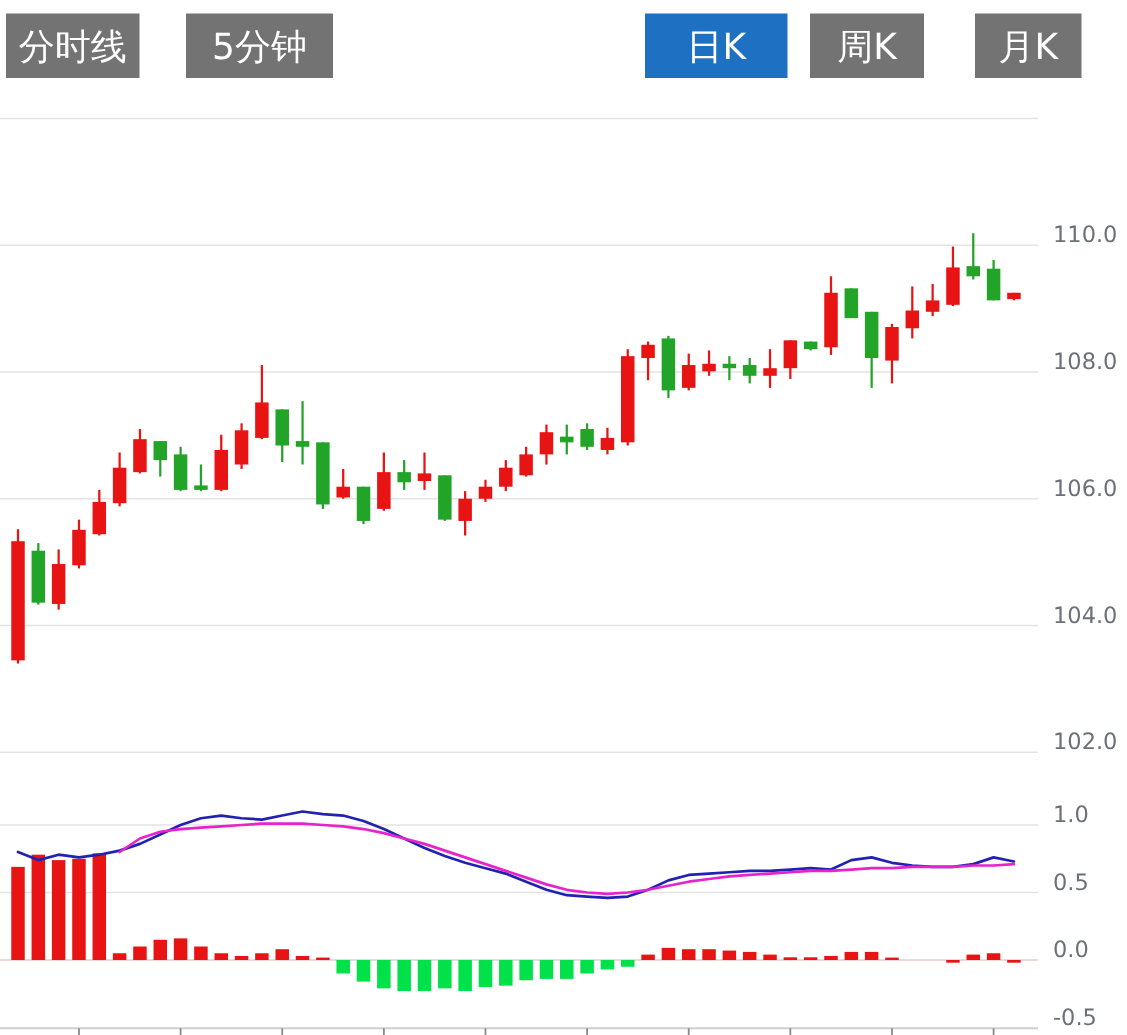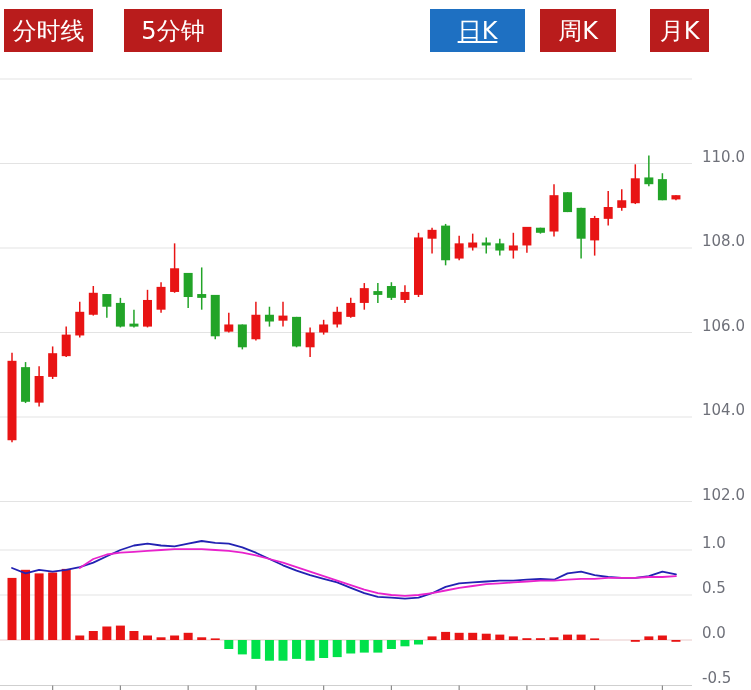--- a/index.html
+++ b/index.html
@@ -1,29 +1,29 @@
 <!DOCTYPE html>
 <html><head>
 <meta charset="utf-8">
 <style>
   html,body{margin:0;padding:0;background:#fff;}
   .app{position:relative;width:751px;height:690px;background:#fff;overflow:hidden;
        font-family:"DejaVu Sans",sans-serif;}
   .tabbar{position:absolute;left:0;top:0;width:751px;height:60px;}
-  .tab{position:absolute;top:9px;height:43px;background:#b91c1c;color:#ffffff;
+  .tab{position:absolute;top:9px;height:43px;background:#737373;color:#ffffff;
        font-size:24px;line-height:43px;text-align:center;border:none;cursor:pointer;
        font-family:"DejaVu Sans",sans-serif;white-space:nowrap;overflow:hidden;}
   .tab.active{background:#1e70c2;}
   .t0{left:4px;width:89px;}
   .t1{left:124px;width:98px;}
   .t2{left:213px;width:98px;}
   .t3{left:320px;width:86px;}
-  .t4{left:430px;width:95px;text-decoration:underline;}
+  .t4{left:430px;width:95px;}
   .t5{left:540px;width:76px;}
-  .t6{left:650px;width:59px;}
+  .t6{left:650px;width:71px;}
   svg text{font-family:"DejaVu Sans",sans-serif;}
 </style>
 </head>
 <body>
 
 <div class="app">
 
   <nav class="tabbar">
     <button class="tab t0">分时线</button>
     <button class="tab t1">5分钟</button>

